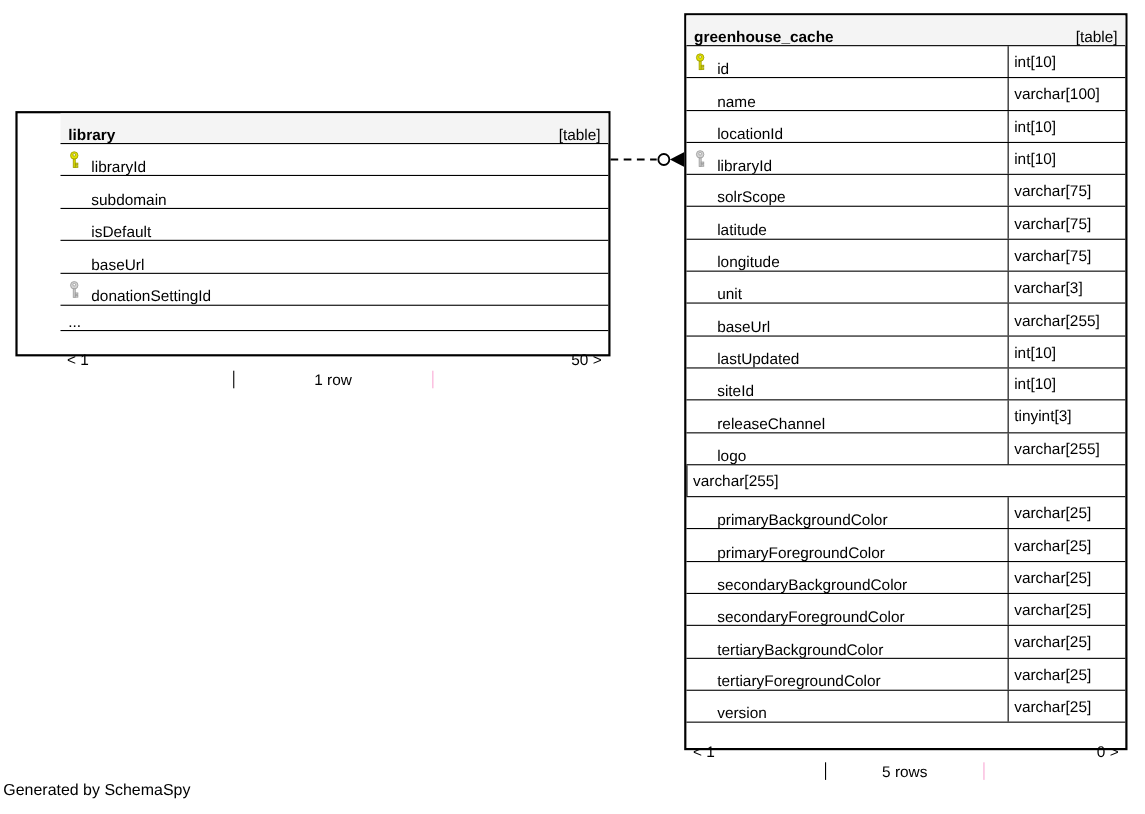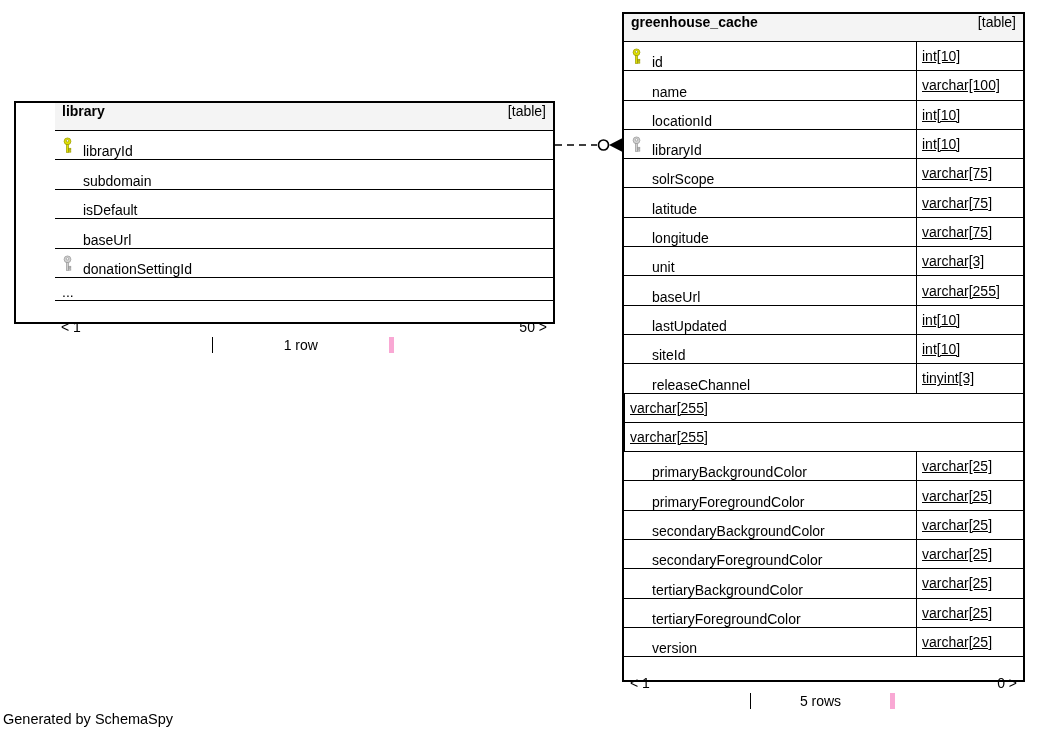--- a/index.html
+++ b/index.html
@@ -7,39 +7,39 @@
   .canvas {
     position:relative; width:1041px; height:740px; background:#ffffff;
     font-family:"Liberation Sans","DejaVu Sans",sans-serif; font-size:14px; color:#000;
     overflow:hidden;
   }
   .dbtable {
     position:absolute; background:#ffffff; border:2px solid #000;
     display:flex; flex-direction:column;
   }
   .hdr {
-    display:flex; justify-content:space-between; align-items:flex-start;
+    display:flex; justify-content:space-between; align-items:flex-end;
     background:#f4f4f4; border-bottom:1px solid #000;
     height:28px; padding:0 7px; flex:0 0 auto;
   }
   .hdr .title { font-weight:bold; }
   .row { display:flex; border-bottom:1px solid #000; flex:0 0 auto; }
   .gh .row { height:29.3px; }
   .lib .row { height:29.4px; }
   .lib .row.ellipsis { height:23px; }
   .cell { display:flex; align-items:center; }
   .cell.name { flex:1 1 auto; position:relative; padding-left:28px; overflow:hidden;align-items:flex-end; }
   .cell.name.noindent { padding-left:7px; }
-  .cell.type { flex:0 0 107px; border-left:1px solid #000; padding-left:5px;text-decoration:underline; }
+  .cell.type { flex:0 0 107px; border-left:1px solid #000; padding-left:5px; }
   .keyicon { position:absolute; left:7px; top:50%; transform:translateY(-50%); width:11px; height:17px; display:block; }
   .keyicon svg { display:block; }
   .pager { display:flex; flex:1 1 auto; align-items:stretch; }
   .pager .pcell { display:flex; align-items:center; padding:0 6px; }
   .pager .p-prev  { flex:0 0 31.5%; justify-content:flex-start; }
-  .pager .p-count { flex:1 1 auto; justify-content:center; border-left:1px solid #000; border-right:5px solid #f9a8d4;margin-top:36px; }
+  .pager .p-count { flex:1 1 auto; justify-content:center; border-left:1px solid #000; border-right:1px solid #f9a8d4;margin-top:36px; }
   .pager .p-next  { flex:0 0 32%; justify-content:flex-end; }
   .connector { position:absolute; left:553px; top:131px; width:72px; height:28px; }
   .generated { position:absolute; left:3px; top:711px; font-size:14.5px; }
 </style>
 </head>
 <body>
 
 <div class="canvas">
 
   <div class="dbtable lib" style="left:14px; top:101px; width:541px; height:223px;padding-left:39px;">
@@ -210,20 +210,23 @@
         </div>
       <div class="cell type">int[10]</div>
     </div>
     <div class="row">
       <div class="cell name">
           <span>releaseChannel</span>
         </div>
       <div class="cell type">tinyint[3]</div>
     </div>
     <div class="row">
+      <div class="cell name">
+          <span>logo</span>
+        </div>
       <div class="cell type">varchar[255]</div>
     </div>
     <div class="row">
       <div class="cell type">varchar[255]</div>
     </div>
     <div class="row">
       <div class="cell name">
           <span>primaryBackgroundColor</span>
         </div>
       <div class="cell type">varchar[25]</div>

